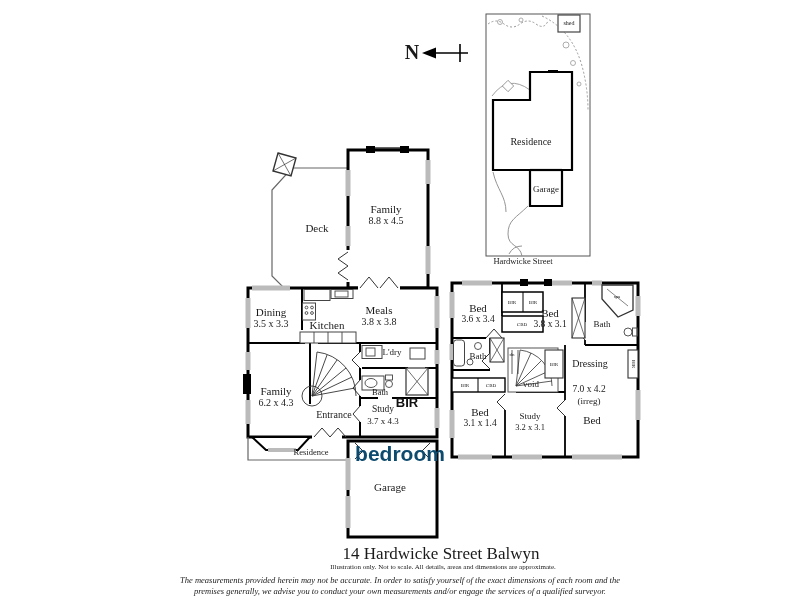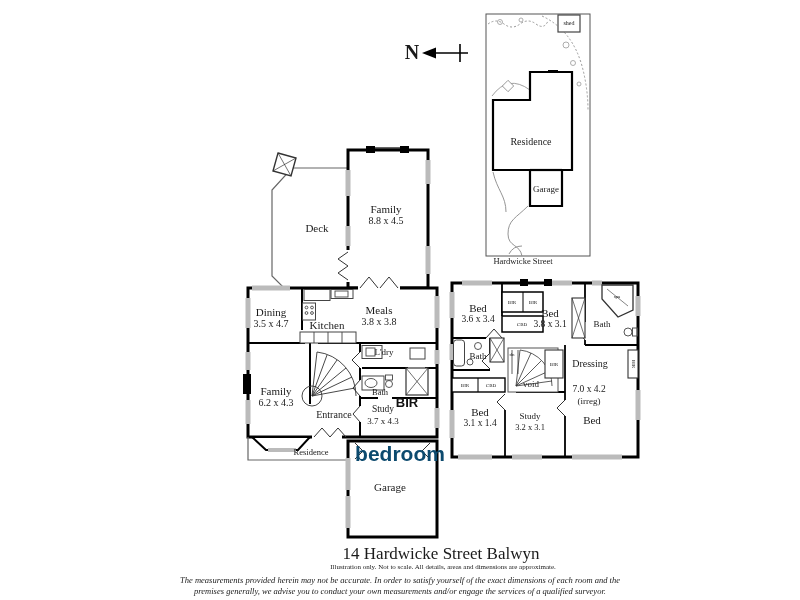--- a/index.html
+++ b/index.html
@@ -251,25 +251,25 @@
 
   <div class="lbl s6" style="left:569px;top:23px">shed</div>
   <div class="lbl s10" style="left:531px;top:142px">Residence</div>
   <div class="lbl s9" style="left:546px;top:189px">Garage</div>
   <div class="lbl s85" style="left:523px;top:261px">Hardwicke Street</div>
 
   <div class="lbl s11" style="left:317px;top:228px">Deck</div>
   <div class="lbl s11" style="left:386px;top:209px">Family</div>
   <div class="lbl s10" style="left:386px;top:221px">8.8 x 4.5</div>
   <div class="lbl s105" style="left:271px;top:312px">Dining</div>
-  <div class="lbl s10" style="left:271px;top:324px">3.5 x 4.7</div>
+  <div class="lbl s10" style="left:271px;top:324px">3.5 x 3.3</div>
   <div class="lbl s11" style="left:327px;top:325px">Kitchen</div>
   <div class="lbl s105" style="left:379px;top:310px">Meals</div>
   <div class="lbl s10" style="left:379px;top:322px">3.8 x 3.8</div>
-  <div class="lbl s9" style="left:384px;top:352px">L'dry</div>
+  <div class="lbl s9" style="left:392px;top:352px">L'dry</div>
   <div class="lbl s85" style="left:380px;top:392px">Bath</div>
   <div class="lbl s105" style="left:276px;top:391px">Family</div>
   <div class="lbl s10" style="left:276px;top:403px">6.2 x 4.3</div>
   <div class="lbl s10" style="left:334px;top:415px">Entrance</div>
   <div class="lbl s95" style="left:383px;top:410px">Study</div>
   <div class="lbl s9" style="left:383px;top:421px">3.7 x 4.3</div>
   <div class="lbl s85" style="left:311px;top:452px">Residence</div>
   <div class="lbl s11" style="left:390px;top:487px">Garage</div>
 
   <div class="lbl overlay-bir" style="left:407px;top:402px">BIR</div>

